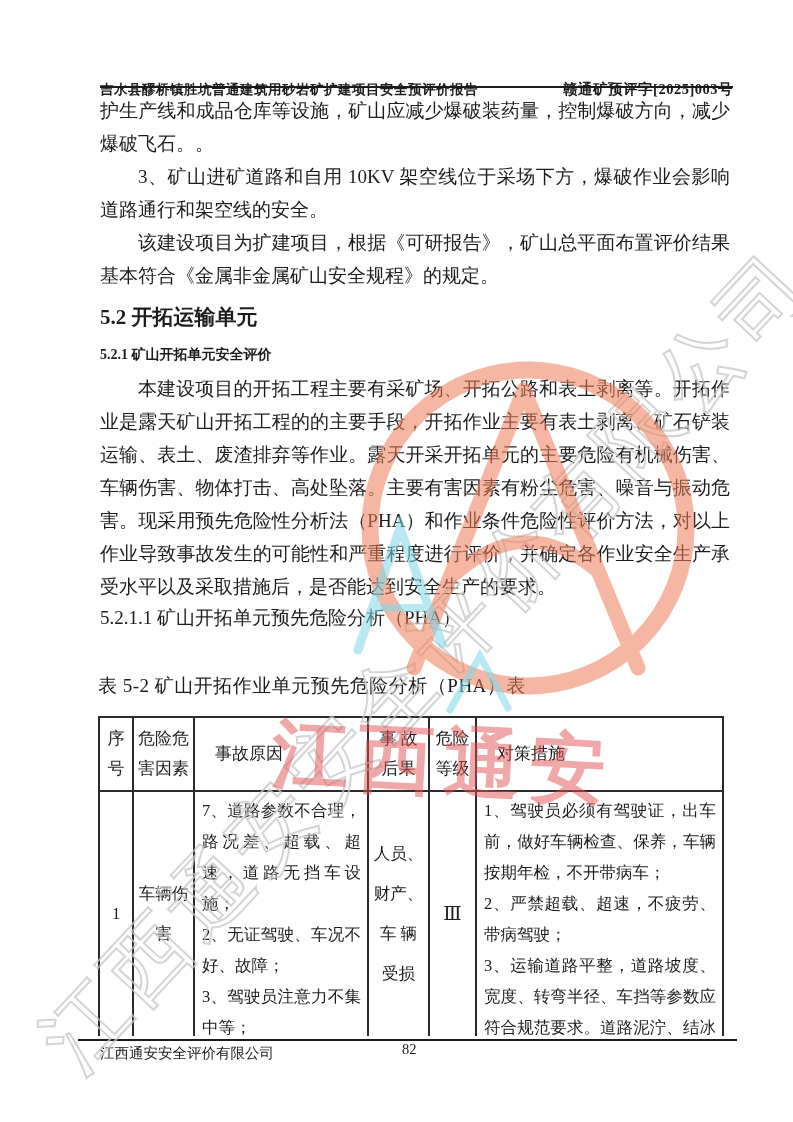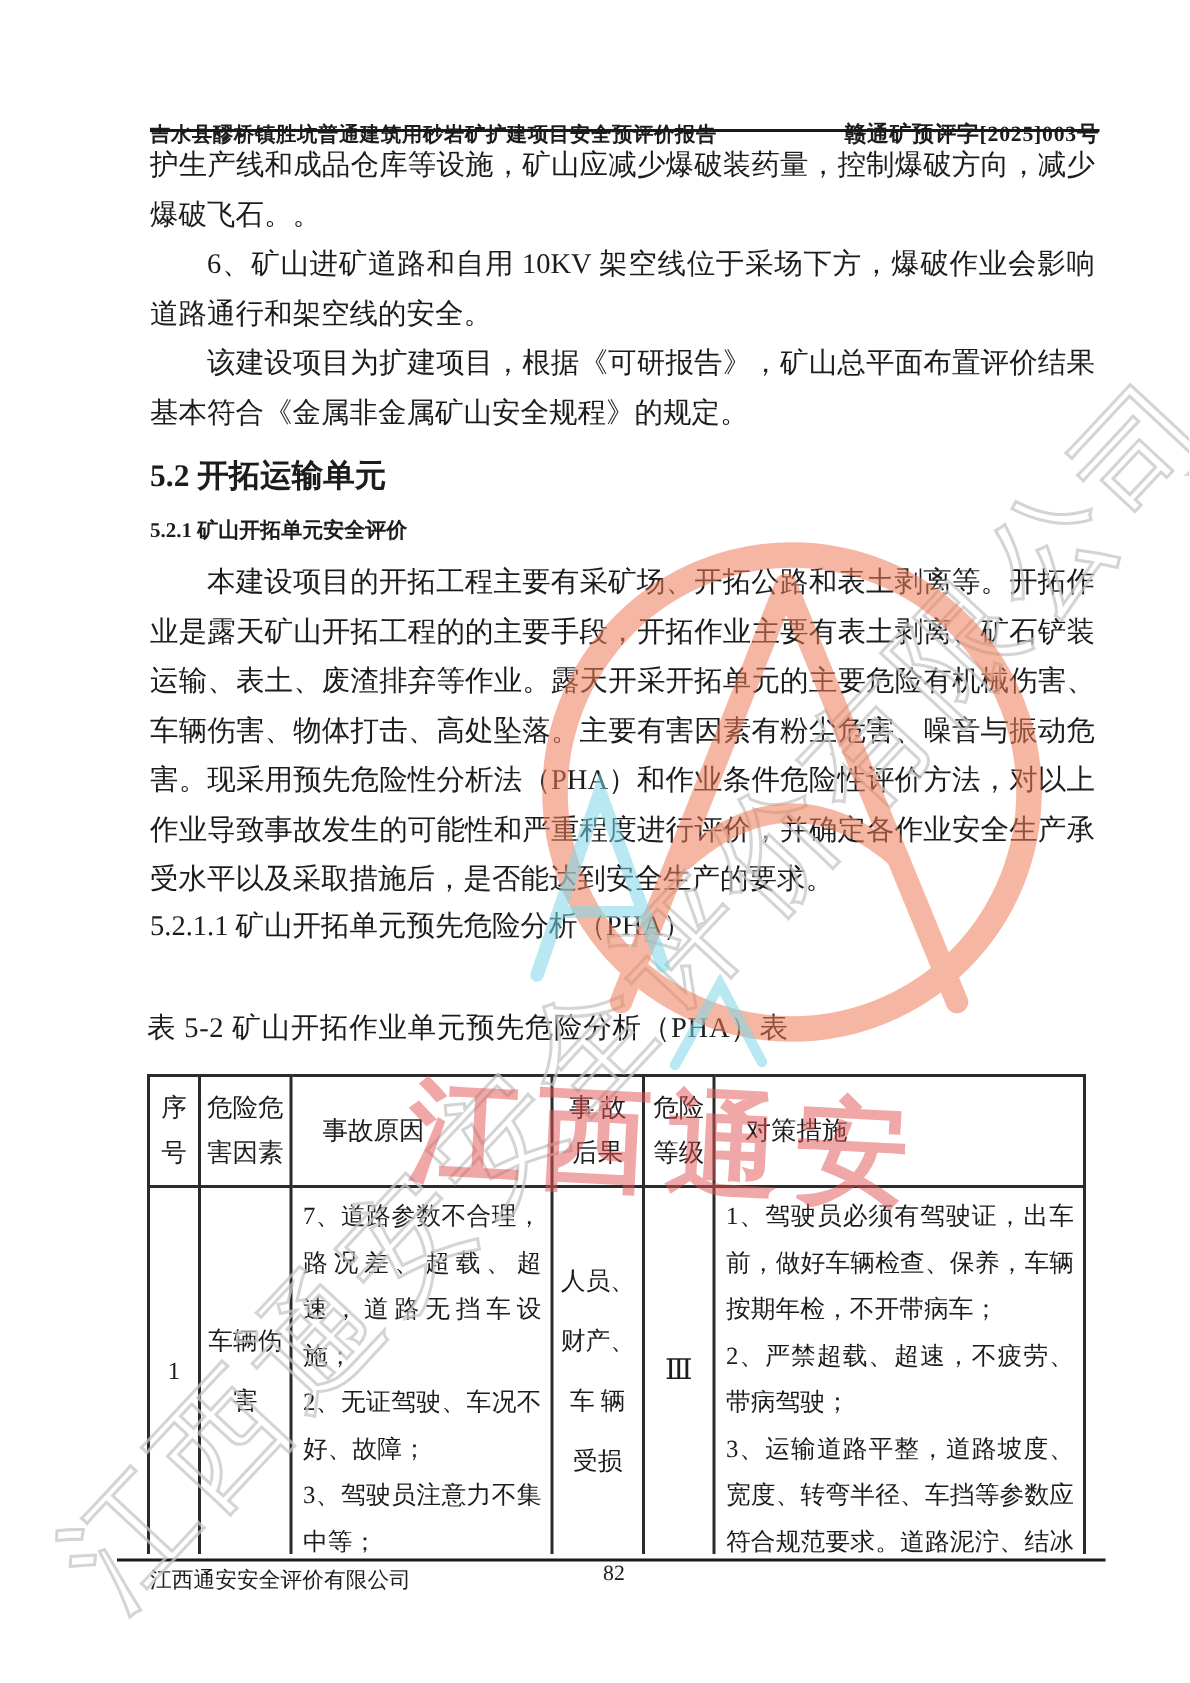--- a/index.html
+++ b/index.html
@@ -73,21 +73,21 @@
 <div id="page">
 
   <div class="hdr">
     <span class="hdr-left">吉水县醪桥镇胜坑普通建筑用砂岩矿扩建项目安全预评价报告</span>
     <span class="hdr-right">赣通矿预评字[2025]003号</span>
   </div>
   <div class="hdr-rule"></div>
 
   <div class="bodytxt">
     <p class="para noindent">护生产线和成品仓库等设施，矿山应减少爆破装药量，控制爆破方向，减少爆破飞石。。</p>
-    <p class="para">6、矿山进矿道路和自用 10KV 架空线位于采场下方，爆破作业会影响道路通行和架空线的安全。</p>
+    <p class="para">3、矿山进矿道路和自用 10KV 架空线位于采场下方，爆破作业会影响道路通行和架空线的安全。</p>
     <p class="para">该建设项目为扩建项目，根据《可研报告》，矿山总平面布置评价结果基本符合《金属非金属矿山安全规程》的规定。</p>
     <p class="h2">5.2 开拓运输单元</p>
     <p class="h3">5.2.1 矿山开拓单元安全评价</p>
     <p class="para" style="line-height:33px">本建设项目的开拓工程主要有采矿场、开拓公路和表土剥离等。开拓作业是露天矿山开拓工程的的主要手段，开拓作业主要有表土剥离、矿石铲装运输、表土、废渣排弃等作业。露天开采开拓单元的主要危险有机械伤害、车辆伤害、物体打击、高处坠落。主要有害因素有粉尘危害、噪音与振动危害。现采用预先危险性分析法（PHA）和作业条件危险性评价方法，对以上作业导致事故发生的可能性和严重程度进行评价，并确定各作业安全生产承受水平以及采取措施后，是否能达到安全生产的要求。</p>
     <p class="h4">5.2.1.1 矿山开拓单元预先危险分析（PHA）</p>
   </div>
 
   <div class="tbl-caption">表 5-2  矿山开拓作业单元预先危险分析（PHA）表</div>
   <div class="tbl-wrap">
     <table>

